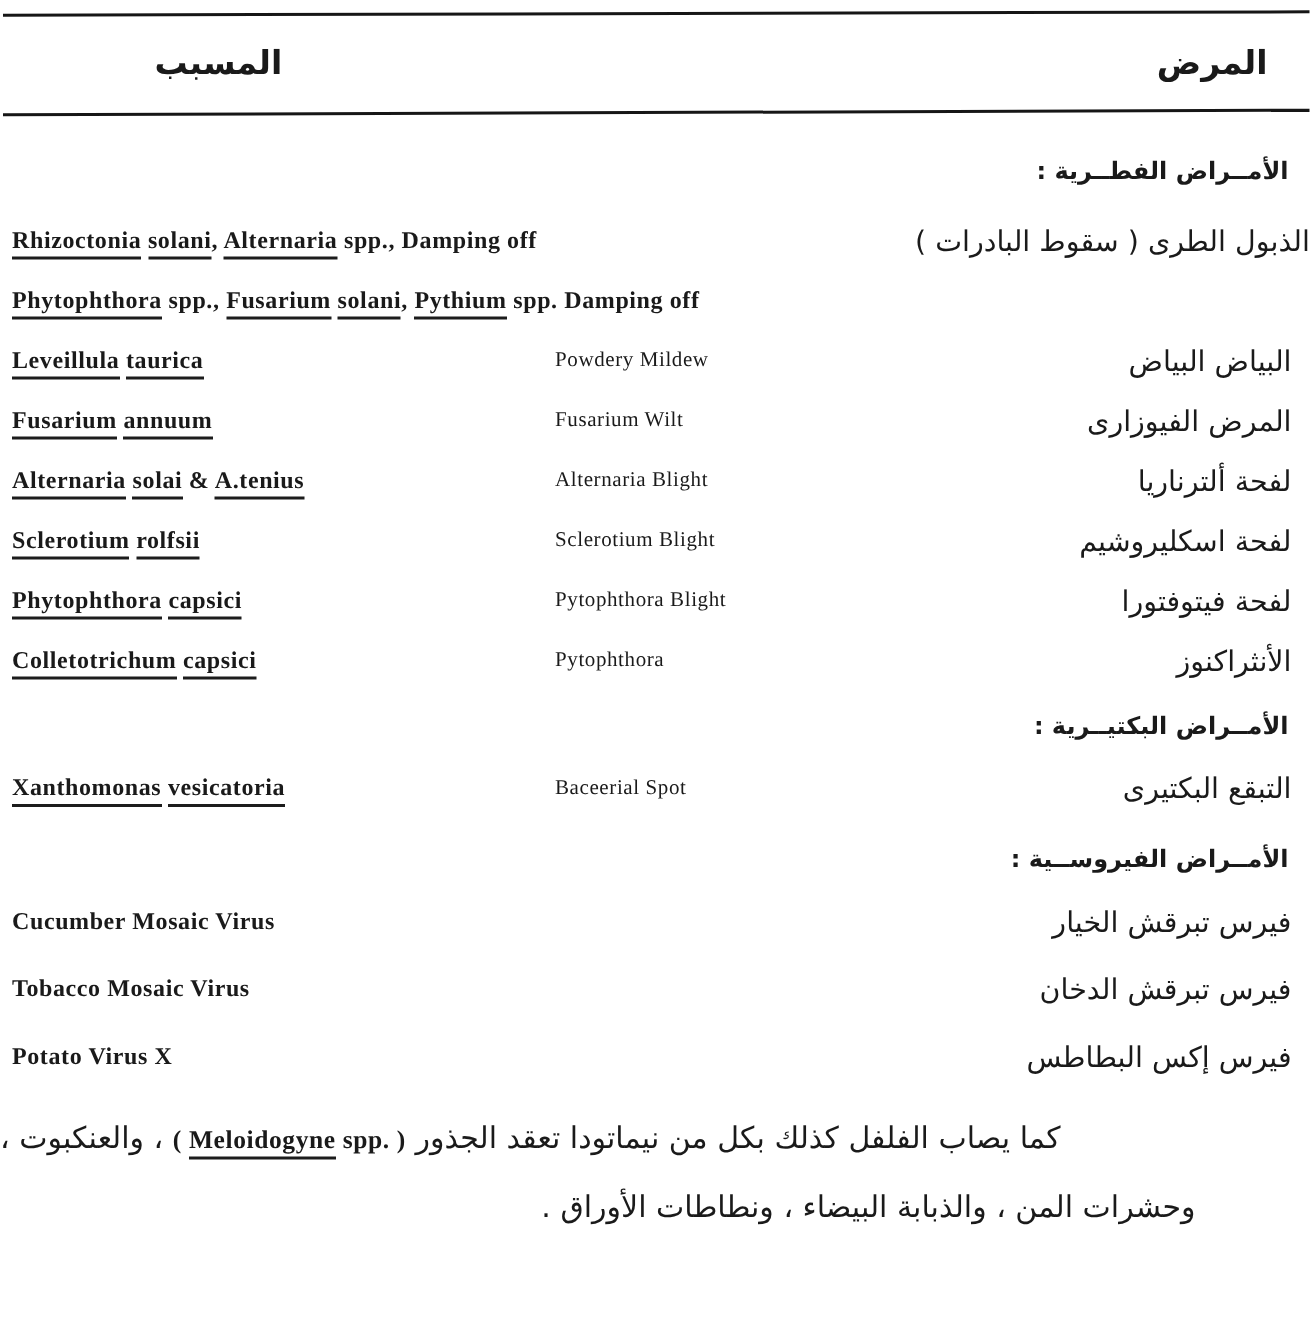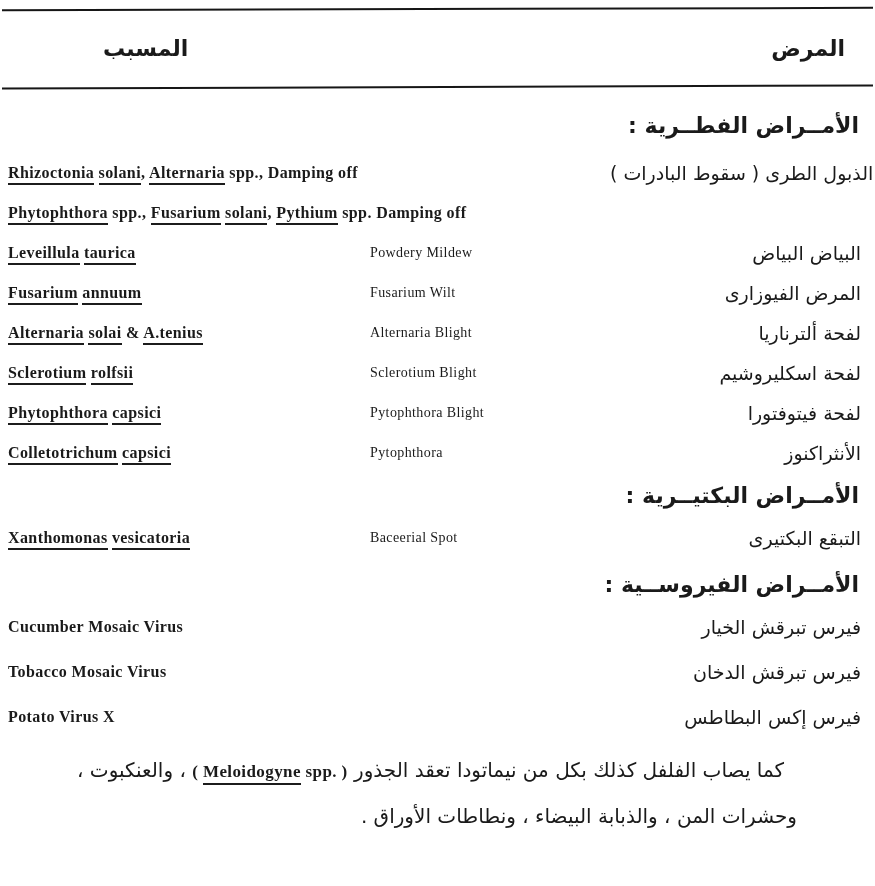--- a/index.html
+++ b/index.html
@@ -7,30 +7,30 @@
     width:875px;height:886px;overflow:hidden;
     background:#ffffff;color:#1a1a1a;
     font-family:"Liberation Serif", serif;
   }
   .page{width:875px;height:886px;position:relative;}
   .rule{height:2px;background:#161616;margin:0 2px;}
   .rule-top{margin-top:8px;transform:rotate(-0.15deg);}
   .rule-mid{transform:rotate(-0.2deg);}
   .thead{
     display:flex;justify-content:space-between;align-items:center;
-    height:76px;padding:0 30px 0 103px;
+    height:64px;padding:0 30px 0 103px;
   }
   .th{
     font-family:"DejaVu Sans", sans-serif;
     font-weight:700;font-size:22px;
   }
   .sec-title{
     direction:rtl;text-align:right;padding-right:16px;
     font-family:"DejaVu Sans", sans-serif;
-    font-weight:700;font-size:22px;line-height:32px;
+    font-weight:700;font-size:16px;line-height:32px;
   }
   .sec-title.fungal{margin-top:22px;}
   .sec-title.bacterial{margin-top:14px;}
   .sec-title.viral{margin-top:18px;}
   .rows{margin-top:17px;}
   .rows.bacterial{margin-top:12px;}
   .rows.viral{margin-top:12px;}
   .row{
     display:grid;grid-template-columns:352px 250px 1fr;
     align-items:center;min-height:27px;margin:0 0 13px 8px;
@@ -51,21 +51,21 @@
   .ar{
     direction:rtl;text-align:right;padding-right:14px;
     font-family:"DejaVu Sans", sans-serif;
     font-size:19px;white-space:nowrap;
   }
   .footer{
     direction:rtl;margin-top:4px;
     font-family:"DejaVu Sans", sans-serif;
     font-size:20px;line-height:45px;
   }
-  .f1{text-align:center;padding-right:14px;}
+  .f1{text-align:left;padding-right:14px;}
   .f2{text-align:right;padding-right:78px;}
   .flatin{
     direction:ltr;display:inline-block;
     font-family:"Liberation Serif", serif;
     font-weight:700;font-size:17px;letter-spacing:0.4px;
   }
   .flatin .u{border-bottom:2px solid #1c1c1c;padding-bottom:2px;}
 </style>
 </head>
 <body>

